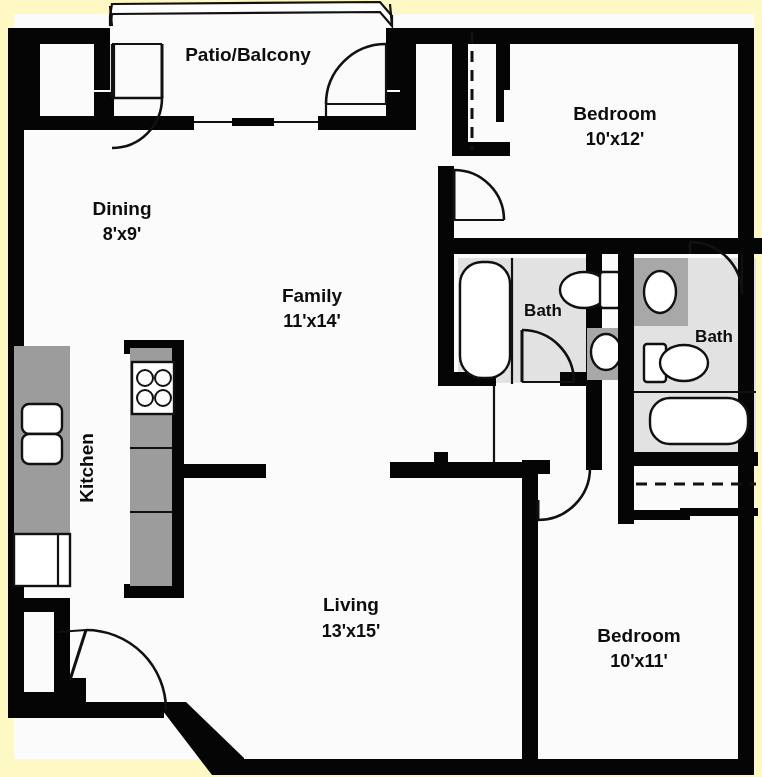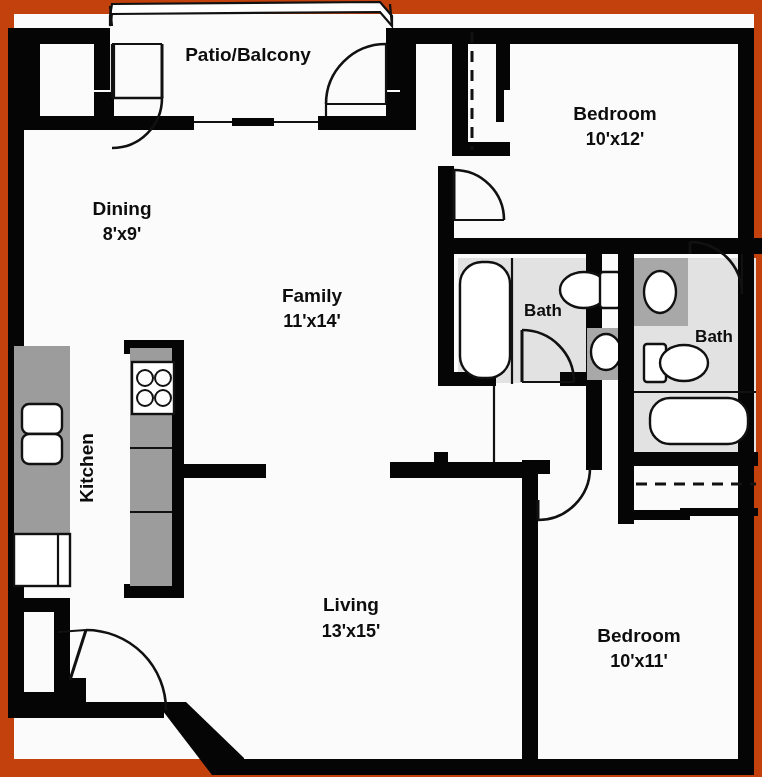--- a/index.html
+++ b/index.html
@@ -7,21 +7,21 @@
     padding: 0;
     background: #ffffff;
   }
   body {
     font-family: "Liberation Sans", sans-serif;
   }
   #floorplan-root {
     position: relative;
     width: 762px;
     height: 777px;
-    background: #c2410c;
+    background: #fef9c3;
     overflow: hidden;
   }
   #floorplan-svg {
     display: block;
     width: 762px;
     height: 777px;
   }
   .room-label {
     font-family: "Liberation Sans", sans-serif;
     font-weight: bold;

